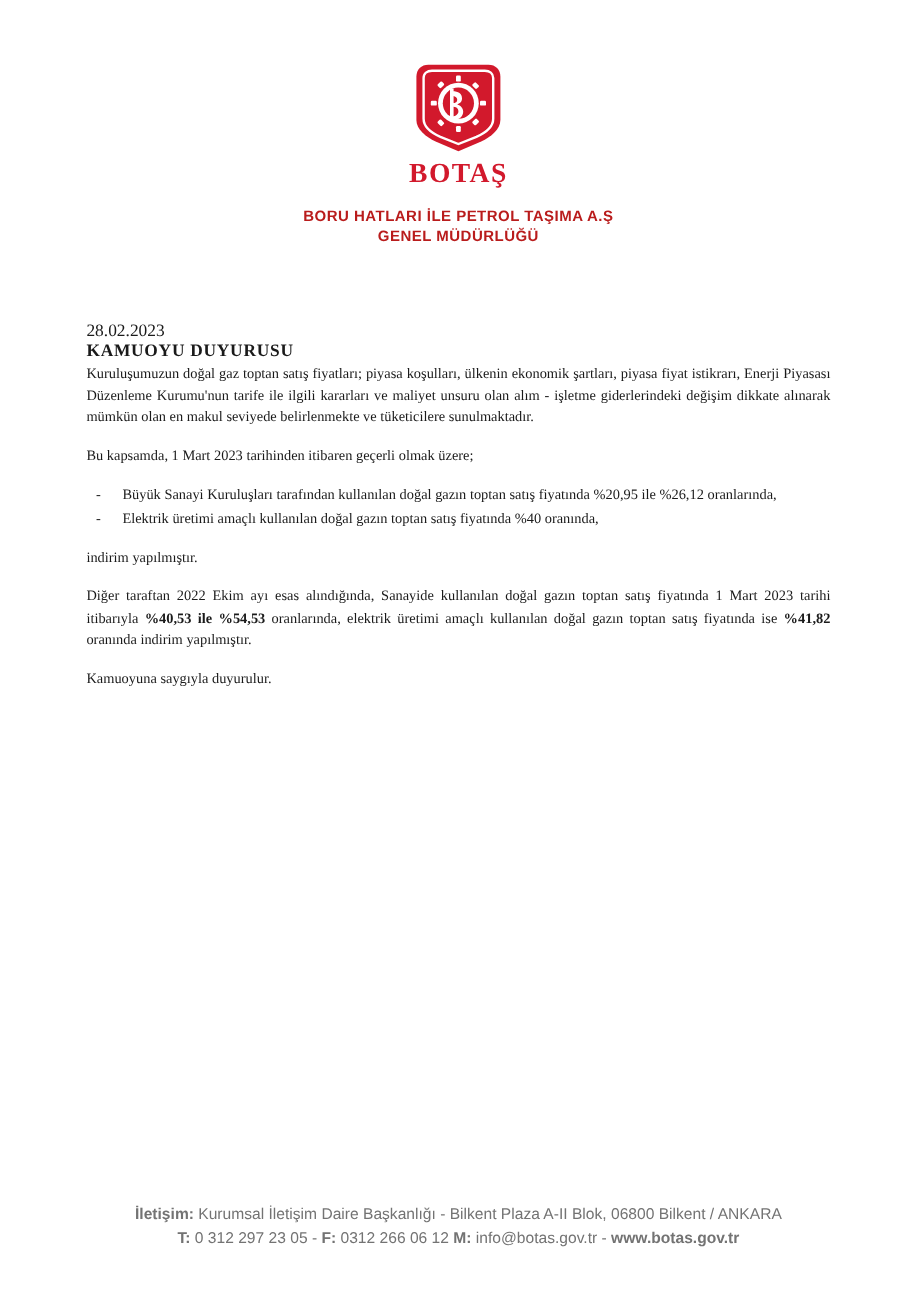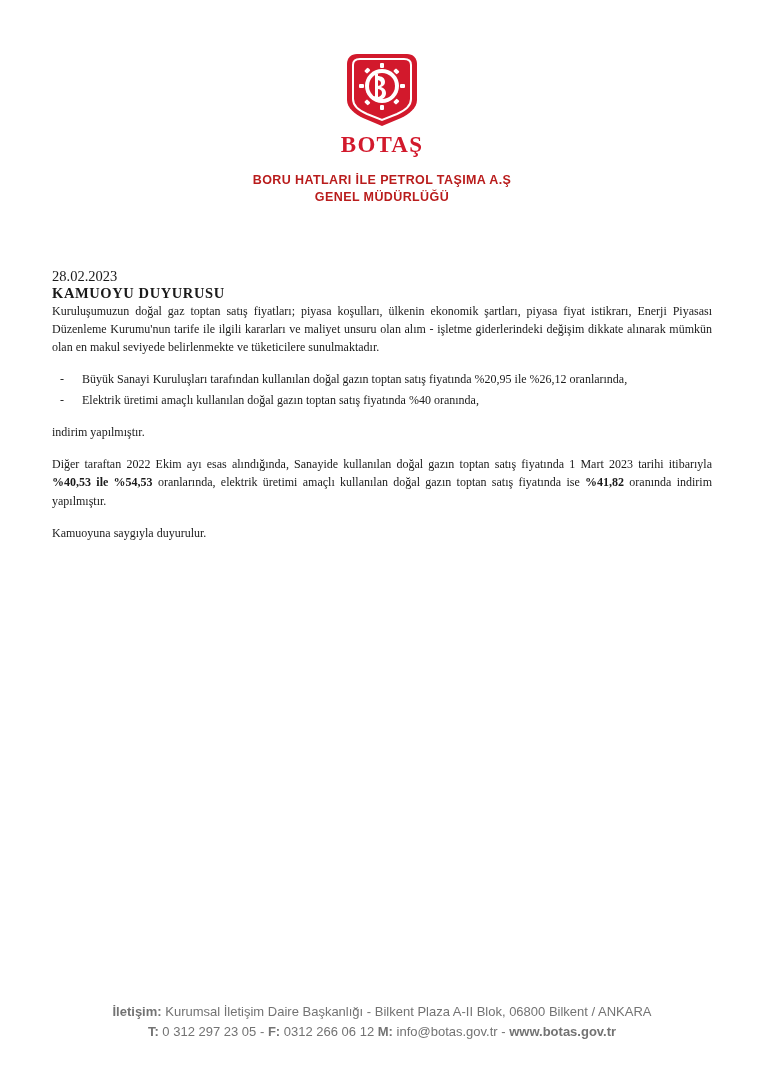--- a/index.html
+++ b/index.html
@@ -14,21 +14,21 @@
     color: #1a1a1a;
     position: relative;
     overflow: hidden;
   }
 
   .page {
     position: relative;
     width: 764px;
     height: 1080px;
     box-sizing: border-box;
-    padding: 0 52px;
+    padding: 0 72px;
     border-radius: 32px;
   }
 
   
   .header {
     padding-top: 50px;
     display: flex;
     flex-direction: column;
     align-items: center;
   }
@@ -160,20 +160,21 @@
   </div>
 
   <div class="date-line">28.02.2023</div>
 
   <div class="doc-title">KAMUOYU DUYURUSU</div>
 
   <div class="body-wrap">
 
     <p class="para">Kuruluşumuzun doğal gaz toptan satış fiyatları; piyasa koşulları, ülkenin ekonomik şartları, piyasa fiyat istikrarı, Enerji Piyasası Düzenleme Kurumu'nun tarife ile ilgili kararları ve maliyet unsuru olan alım - işletme giderlerindeki değişim dikkate alınarak mümkün olan en makul seviyede belirlenmekte ve tüketicilere sunulmaktadır.</p>
 
+    <p class="para">Bu kapsamda, 1 Mart 2023 tarihinden itibaren geçerli olmak üzere;</p>
 
     <ul class="bullets">
       <li>
         <span class="dash">-</span>
         <span>Büyük Sanayi Kuruluşları tarafından kullanılan doğal gazın toptan satış fiyatında %20,95 ile %26,12 oranlarında,</span>
       </li>
       <li>
         <span class="dash">-</span>
         <span>Elektrik üretimi amaçlı kullanılan doğal gazın toptan satış fiyatında %40 oranında,</span>
       </li>

